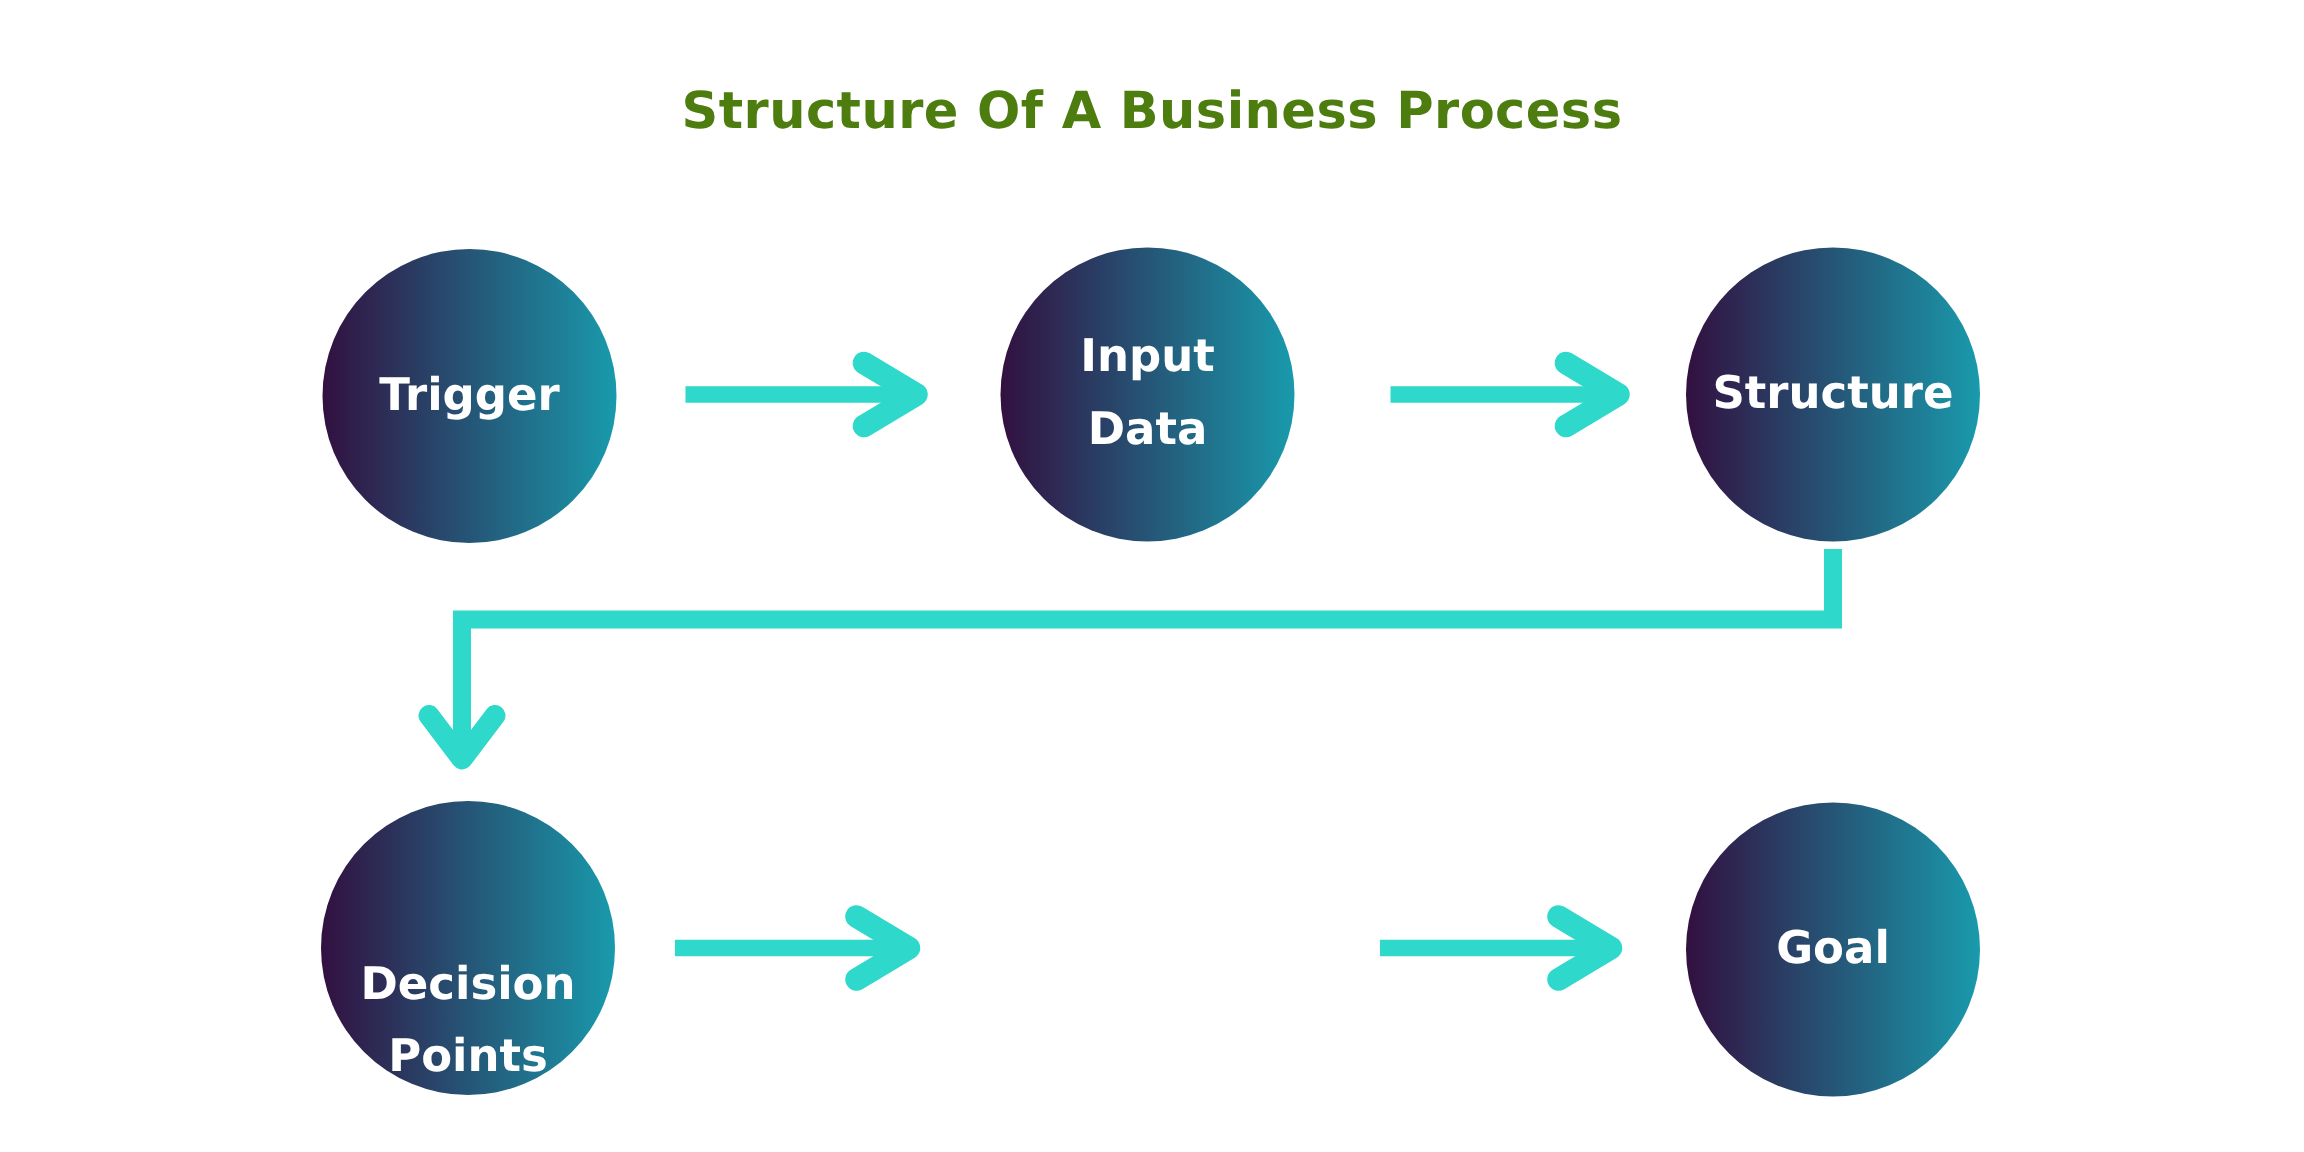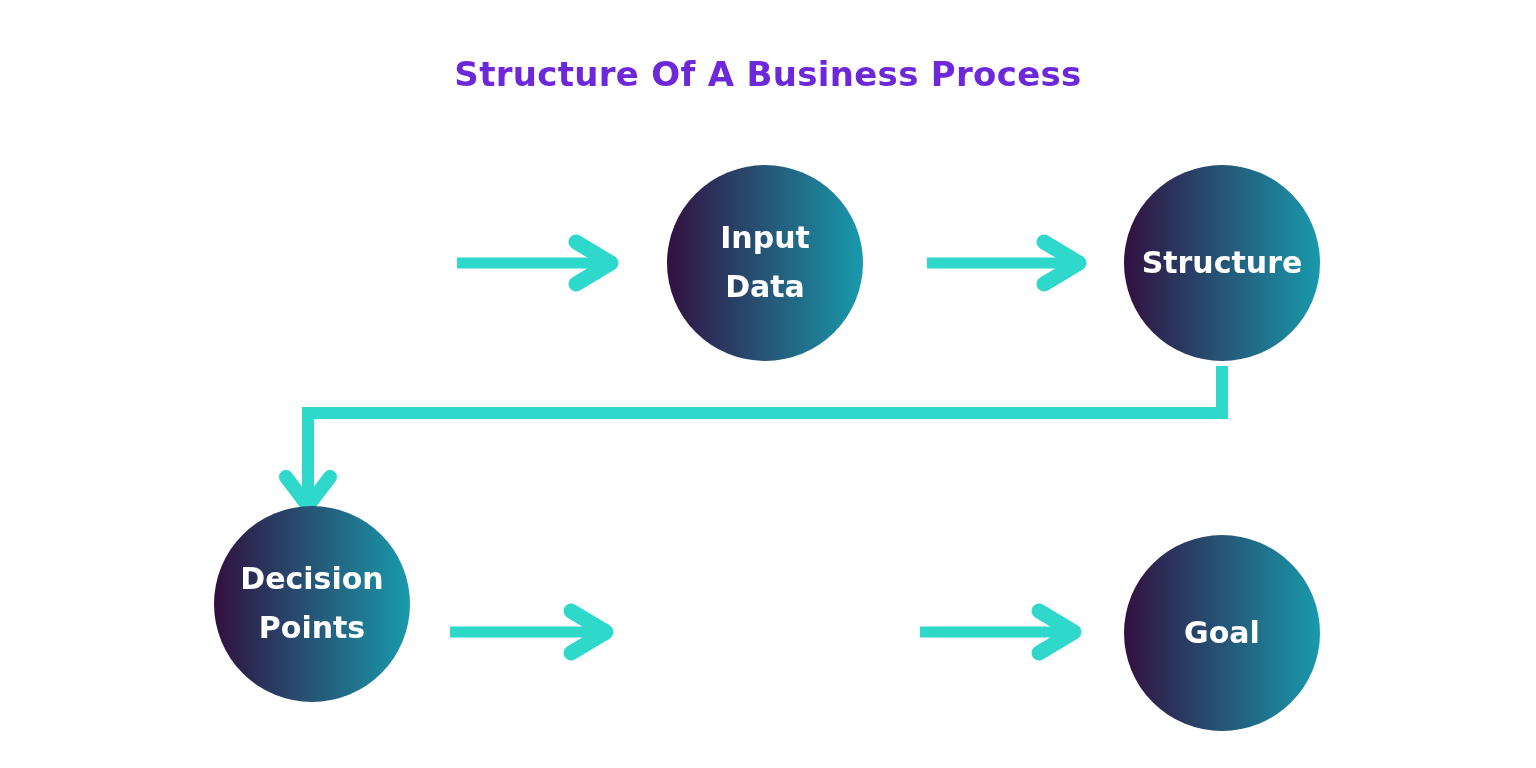--- a/index.html
+++ b/index.html
@@ -16,21 +16,21 @@
     overflow: hidden;
   }
   .title {
     position: absolute;
     top: 54px;
     left: 0;
     width: 100%;
     text-align: center;
     font-size: 34px;
     font-weight: bold;
-    color: #6d28d9;
+    color: #4d7c0f;
     letter-spacing: 0.3px;
   }
   .arrows {
     position: absolute;
     top: 0;
     left: 0;
     pointer-events: none;
   }
   .arrows .shaft {
     fill: none;
@@ -69,21 +69,21 @@
   .node .label {
     color: #ffffff;
     font-size: 30px;
     font-weight: bold;
     line-height: 1.62;
     max-width: 176px;
   }
   #node-trigger        { left: 215px; top: 166px; }
   #node-input-data     { left: 667px; top: 165px; }
   #node-activities     { left: 1124px; top: 165px; }
-  #node-decision-points{ left: 214px; top: 506px; }
+  #node-decision-points{ left: 214px; top: 534px; align-items: flex-end; }
   #node-output-data    { left: 667px; top: 534px; }
   #node-goal           { left: 1124px; top: 535px; justify-content: center; }
 </style>
 </head>
 <body>
 
 <div class="canvas">
 
   <div class="title">Structure Of A Business Process</div>
 
@@ -108,20 +108,23 @@
       <line class="shaft" x1="450" y1="632" x2="594" y2="632" stroke="#2ed8ca"></line>
       <polyline class="head" points="571,611 606,632 571,653" stroke="#2ed8ca"></polyline>
     </g>
 
     <g>
       <line class="shaft" x1="920" y1="632" x2="1062" y2="632" stroke="#2ed8ca"></line>
       <polyline class="head" points="1039,611 1074,632 1039,653" stroke="#2ed8ca"></polyline>
     </g>
   </svg>
 
+  <div class="node" id="node-trigger">
+    <span class="label">Trigger</span>
+  </div>
 
   <div class="node" id="node-input-data">
     <span class="label">Input Data</span>
   </div>
 
   <div class="node" id="node-activities">
     <span class="label">Structure</span>
   </div>
 
   <div class="node" id="node-decision-points">

